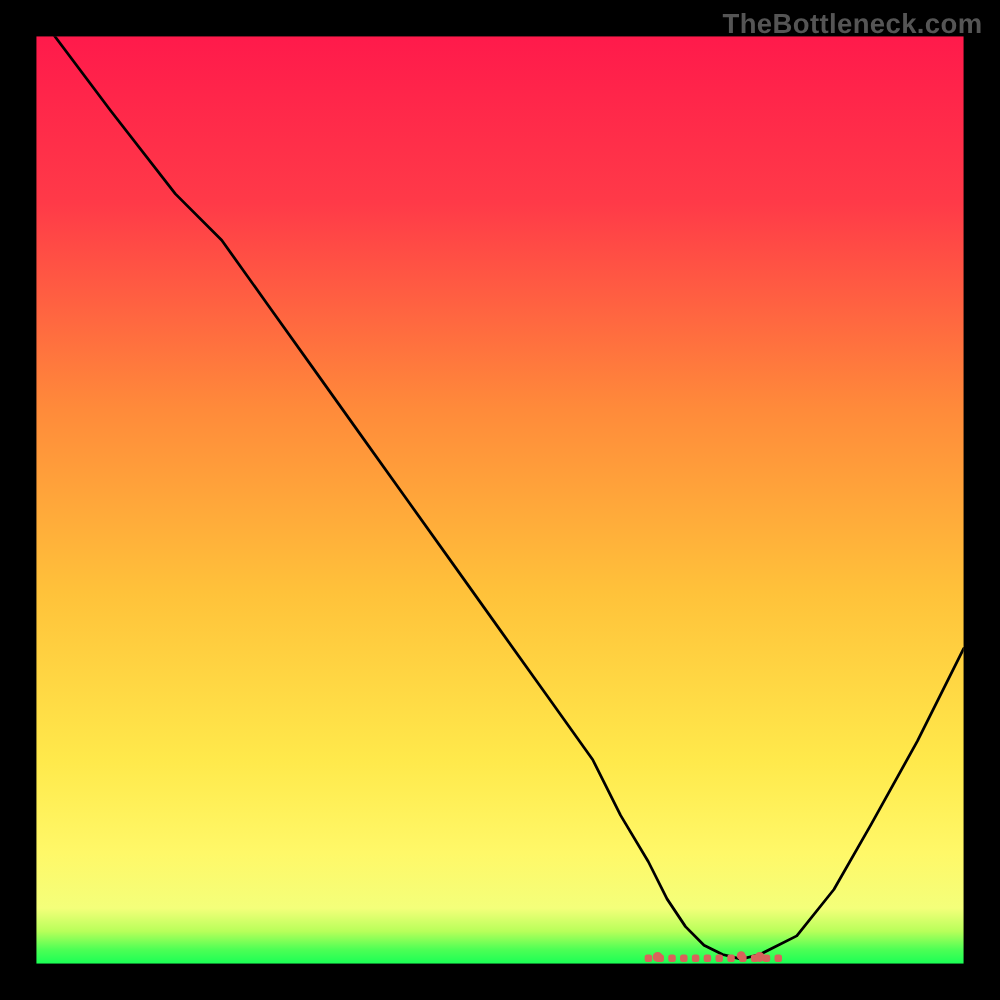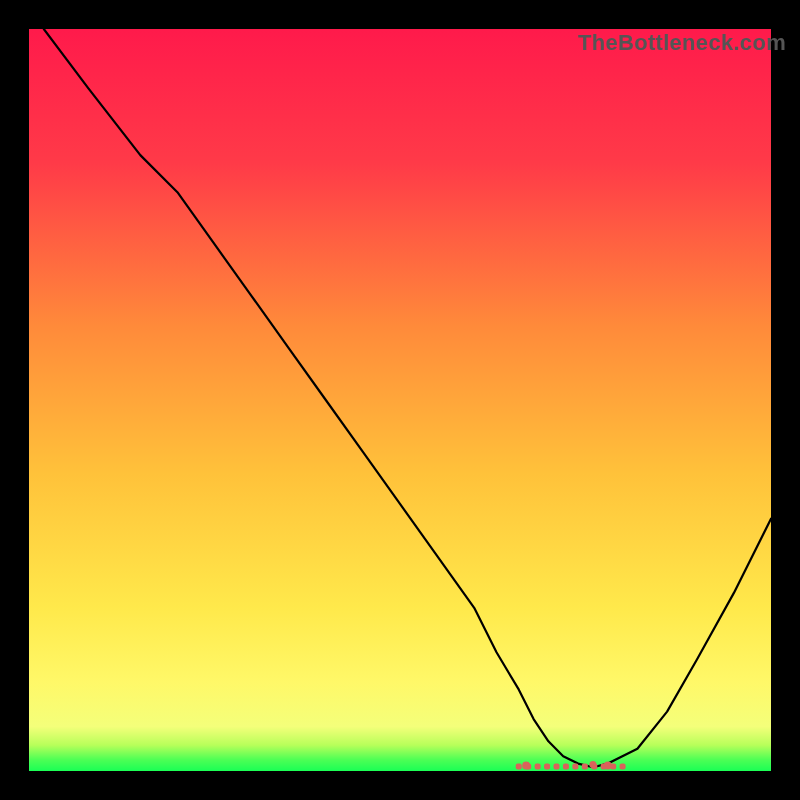--- a/index.html
+++ b/index.html
@@ -19,21 +19,20 @@
   }
   .watermark {
     position: absolute;
     top: 6px;
     right: 14px;
     color: #555;
     font-size: 22px;
     font-weight: 600;
     letter-spacing: 0.3px;
     z-index: 10;
-    margin-top: 24px;
   }
   .plot-area {
     position: absolute;
     left: 29px;
     top: 29px;
     width: 742px;
     height: 742px;
   }
   .plot-area svg {
     width: 100%;

